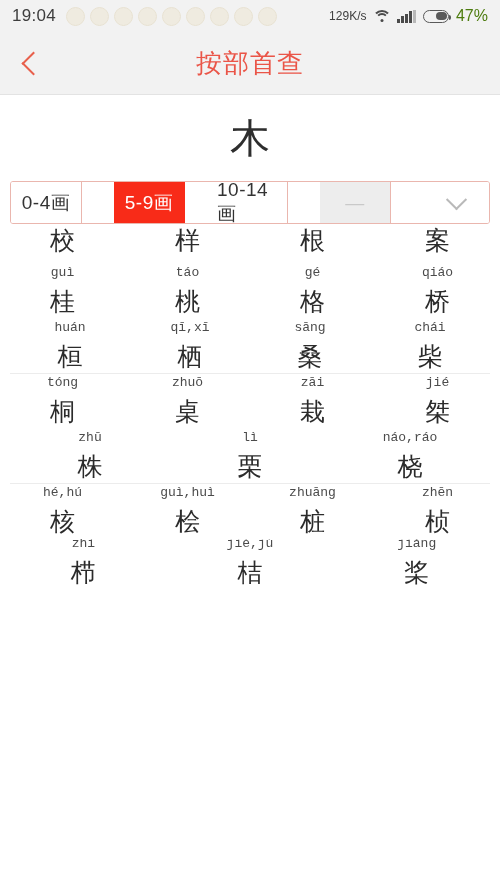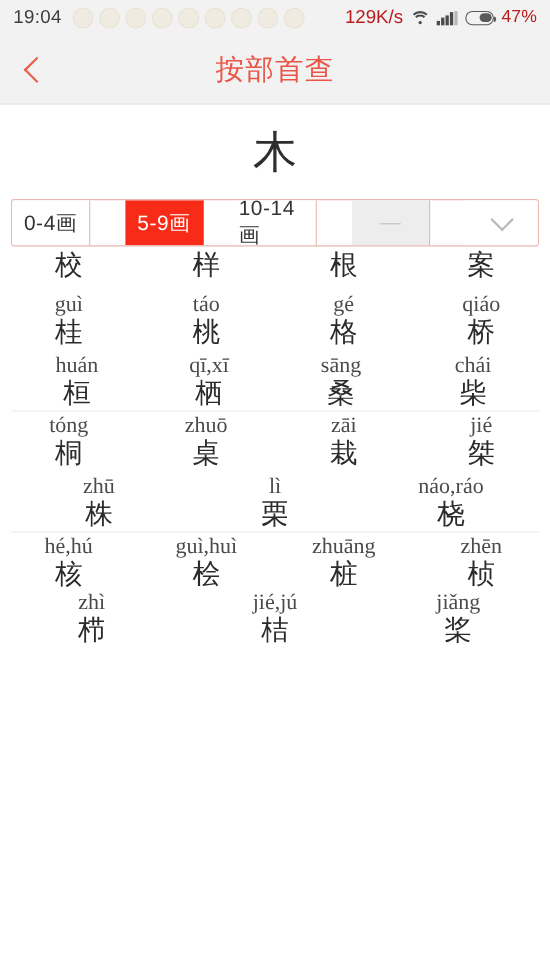--- a/index.html
+++ b/index.html
@@ -46,22 +46,22 @@
     border: 1px solid #e6dfcc;
     opacity: 0.85;
     display: inline-block;
   }
   .status-right {
     display: flex;
     align-items: center;
     gap: 7px;
   }
   .net-speed {
-    font-size: 17px;
-    color: #b91c1c;
+    font-size: 12px;
+    color: #404040;
   }
   .wifi-icon {
     position: relative;
     width: 17px;
     height: 13px;
   }
   .wifi-icon span {
     position: absolute;
     left: 50%;
     transform: translateX(-50%);
@@ -117,21 +117,21 @@
     border-radius: 0 2px 2px 0;
   }
   .battery .fill {
     width: 47%;
     height: 8px;
     background: #5a5a5a;
     border-radius: 4px;
   }
   .batt-pct {
     font-size: 16px;
-    color: #b91c1c;
+    color: #4d7c0f;
   }
 
   
   .navbar {
     height: 62px;
     background: #f2f2f2;
     display: flex;
     align-items: center;
     position: relative;
     border-bottom: 1px solid #e3e3e3;
@@ -240,25 +240,25 @@
   }
   .cell {
     flex: 1 1 0;
     display: flex;
     flex-direction: column;
     align-items: center;
     justify-content: center;
     cursor: pointer;
   }
   .pinyin {
-    font-size: 20px;
+    font-size: 13px;
     color: #4b4b4b;
     line-height: 1.15;
     height: 21px;
-    font-family: Liberation Serif, serif;
+    font-family: Liberation Mono, monospace;
   }
   .hanzi {
     font-size: 25px;
     color: #2b2b2b;
     line-height: 1.2;
     font-family: "DejaVu Sans", "Liberation Sans", sans-serif;
   }
   
   .grid-row.clipped .pinyin { visibility: hidden; height: 0; }
   .grid-row.clipped { height: 38px; align-items: flex-start; }

